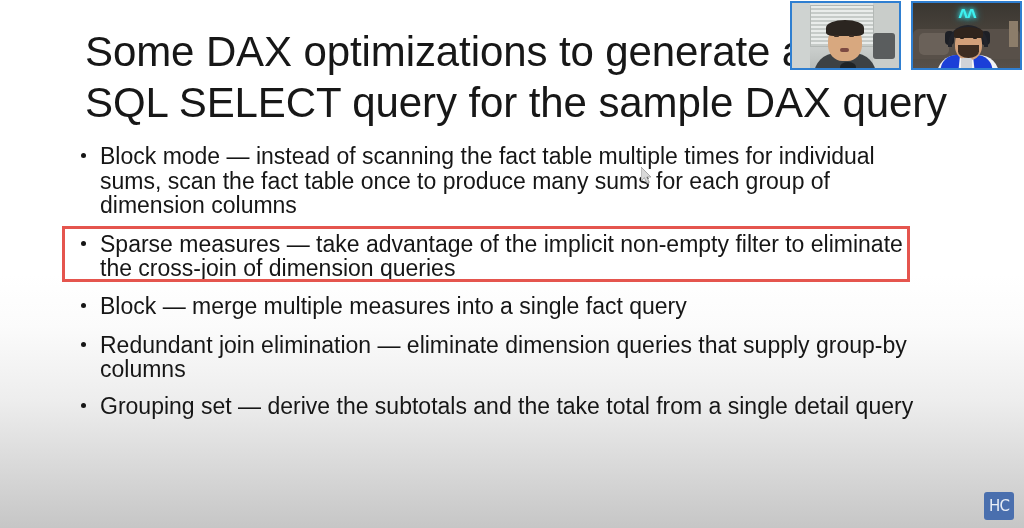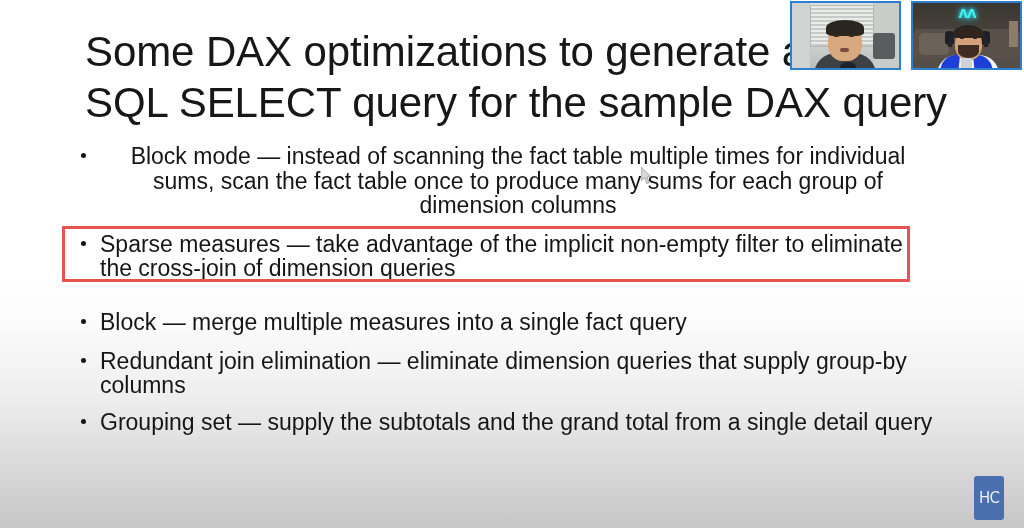--- a/index.html
+++ b/index.html
@@ -62,22 +62,22 @@
     width: 5px;
     height: 5px;
     border-radius: 50%;
     background: #161616;
   }
   .bullet .txt {
     display: block;
   }
 
   
-  #b0 { margin-bottom: 14px; text-align: center; }
-  #b1 { margin-bottom: 29px; }
+  #b0 { margin-bottom: 14px; }
+  #b1 { margin-bottom: 13px; }
   #b2 { margin-bottom: 14px; }
   #b3 { margin-bottom: 14px; }
   #b4 { margin-bottom: 12px; }
   #b5 { margin-bottom: 0; }
 
   
   #highlight-box {
     position: absolute;
     left: 62px;
     top: 226px;
@@ -189,24 +189,24 @@
     background:#1b3fd8; border-radius:0 14px 0 0; transform:skewX(6deg);
   }
   .cam2 .mic2 {
     position:absolute; left:48px; top:55px; width:11px; height:14px;
     background:#cfd3d8; border-radius:2px;
   }
 
   
   #logo {
     position: absolute;
-    right: 20px;
+    right: 10px;
     bottom: 8px;
     width: 30px;
-    height: 44px;
+    height: 28px;
     background: #4a6fae;
     border-radius: 3px;
     display: flex;
     align-items: center;
     justify-content: center;
   }
   #logo .mark {
     color: #e9eef6;
     font-size: 15px;
     font-weight: 400;
@@ -250,21 +250,21 @@
       <span class="txt">Block — merge multiple measures into a single fact query</span>
     </div>
 
     <div class="bullet" id="b4">
       <span class="dot"></span>
       <span class="txt">Redundant join elimination — eliminate dimension queries that supply group-by columns</span>
     </div>
 
     <div class="bullet" id="b5">
       <span class="dot"></span>
-      <span class="txt">Grouping set — supply the subtotals and the grand total from a single detail query</span>
+      <span class="txt">Grouping set — derive the subtotals and the take total from a single detail query</span>
     </div>
 
   </div>
 
   <div id="highlight-box"></div>
 
   <div id="webcams">
 
     <div class="cam cam1">
       <div class="wallL"></div>

